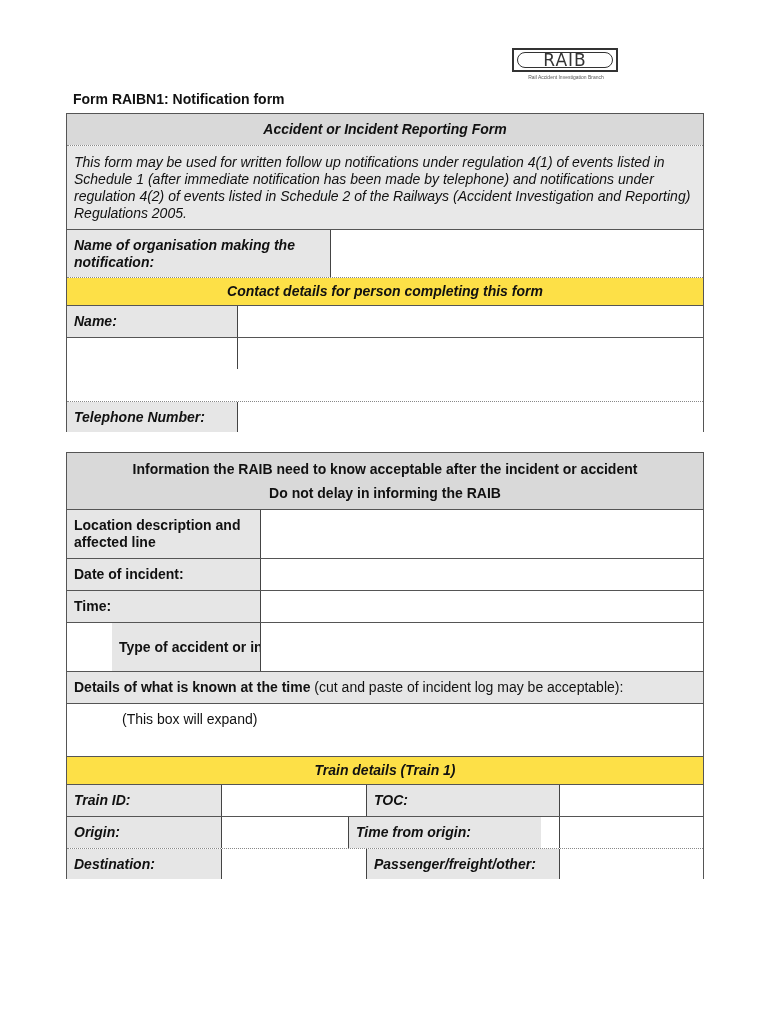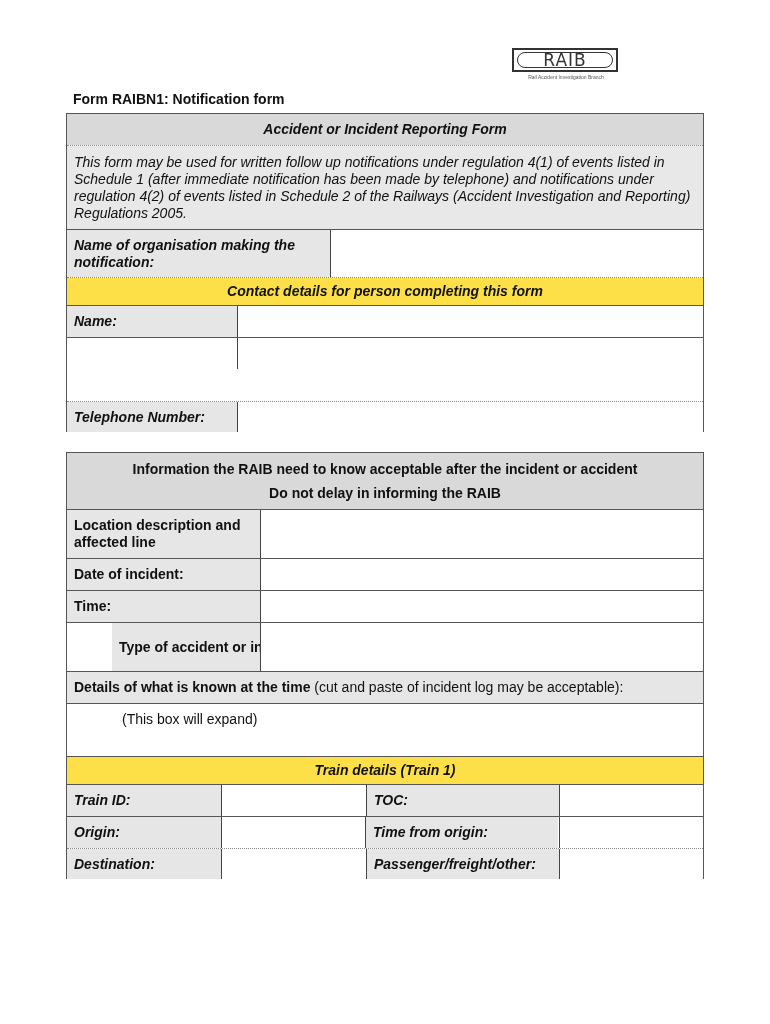--- a/index.html
+++ b/index.html
@@ -104,21 +104,21 @@
   </div>
   <div class="row solid" style="top:331px; height:32px;">
     <div class="cell lbl it" style="left:0; width:154px;">Train ID:</div>
     <div class="cell val" style="left:154px; width:145px;"></div>
     <div class="cell lbl it" style="left:299px; width:193px; border-left:1px solid #444;">TOC:</div>
     <div class="cell val" style="left:492px; right:0;"></div>
   </div>
   <div class="row solid" style="top:363px; height:32px;">
     <div class="cell lbl it" style="left:0; width:160px;">Origin:</div>
     <div class="cell val" style="left:154px; width:145px;"></div>
-    <div class="cell lbl it" style="left:298px; width:193px; border-left:1px solid #444;">Time from origin:</div>
+    <div class="cell lbl it" style="left:281px; width:193px; border-left:1px solid #444;">Time from origin:</div>
     <div class="cell val" style="left:492px; right:0;"></div>
   </div>
   <div class="row" style="top:395px; height:31px;">
     <div class="cell lbl it" style="left:0; width:154px;">Destination:</div>
     <div class="cell val" style="left:154px; width:145px;"></div>
     <div class="cell lbl it" style="left:299px; width:205px; border-left:1px solid #444;">Passenger/freight/other:</div>
     <div class="cell val" style="left:492px; right:0;"></div>
   </div>
 </div>
 

